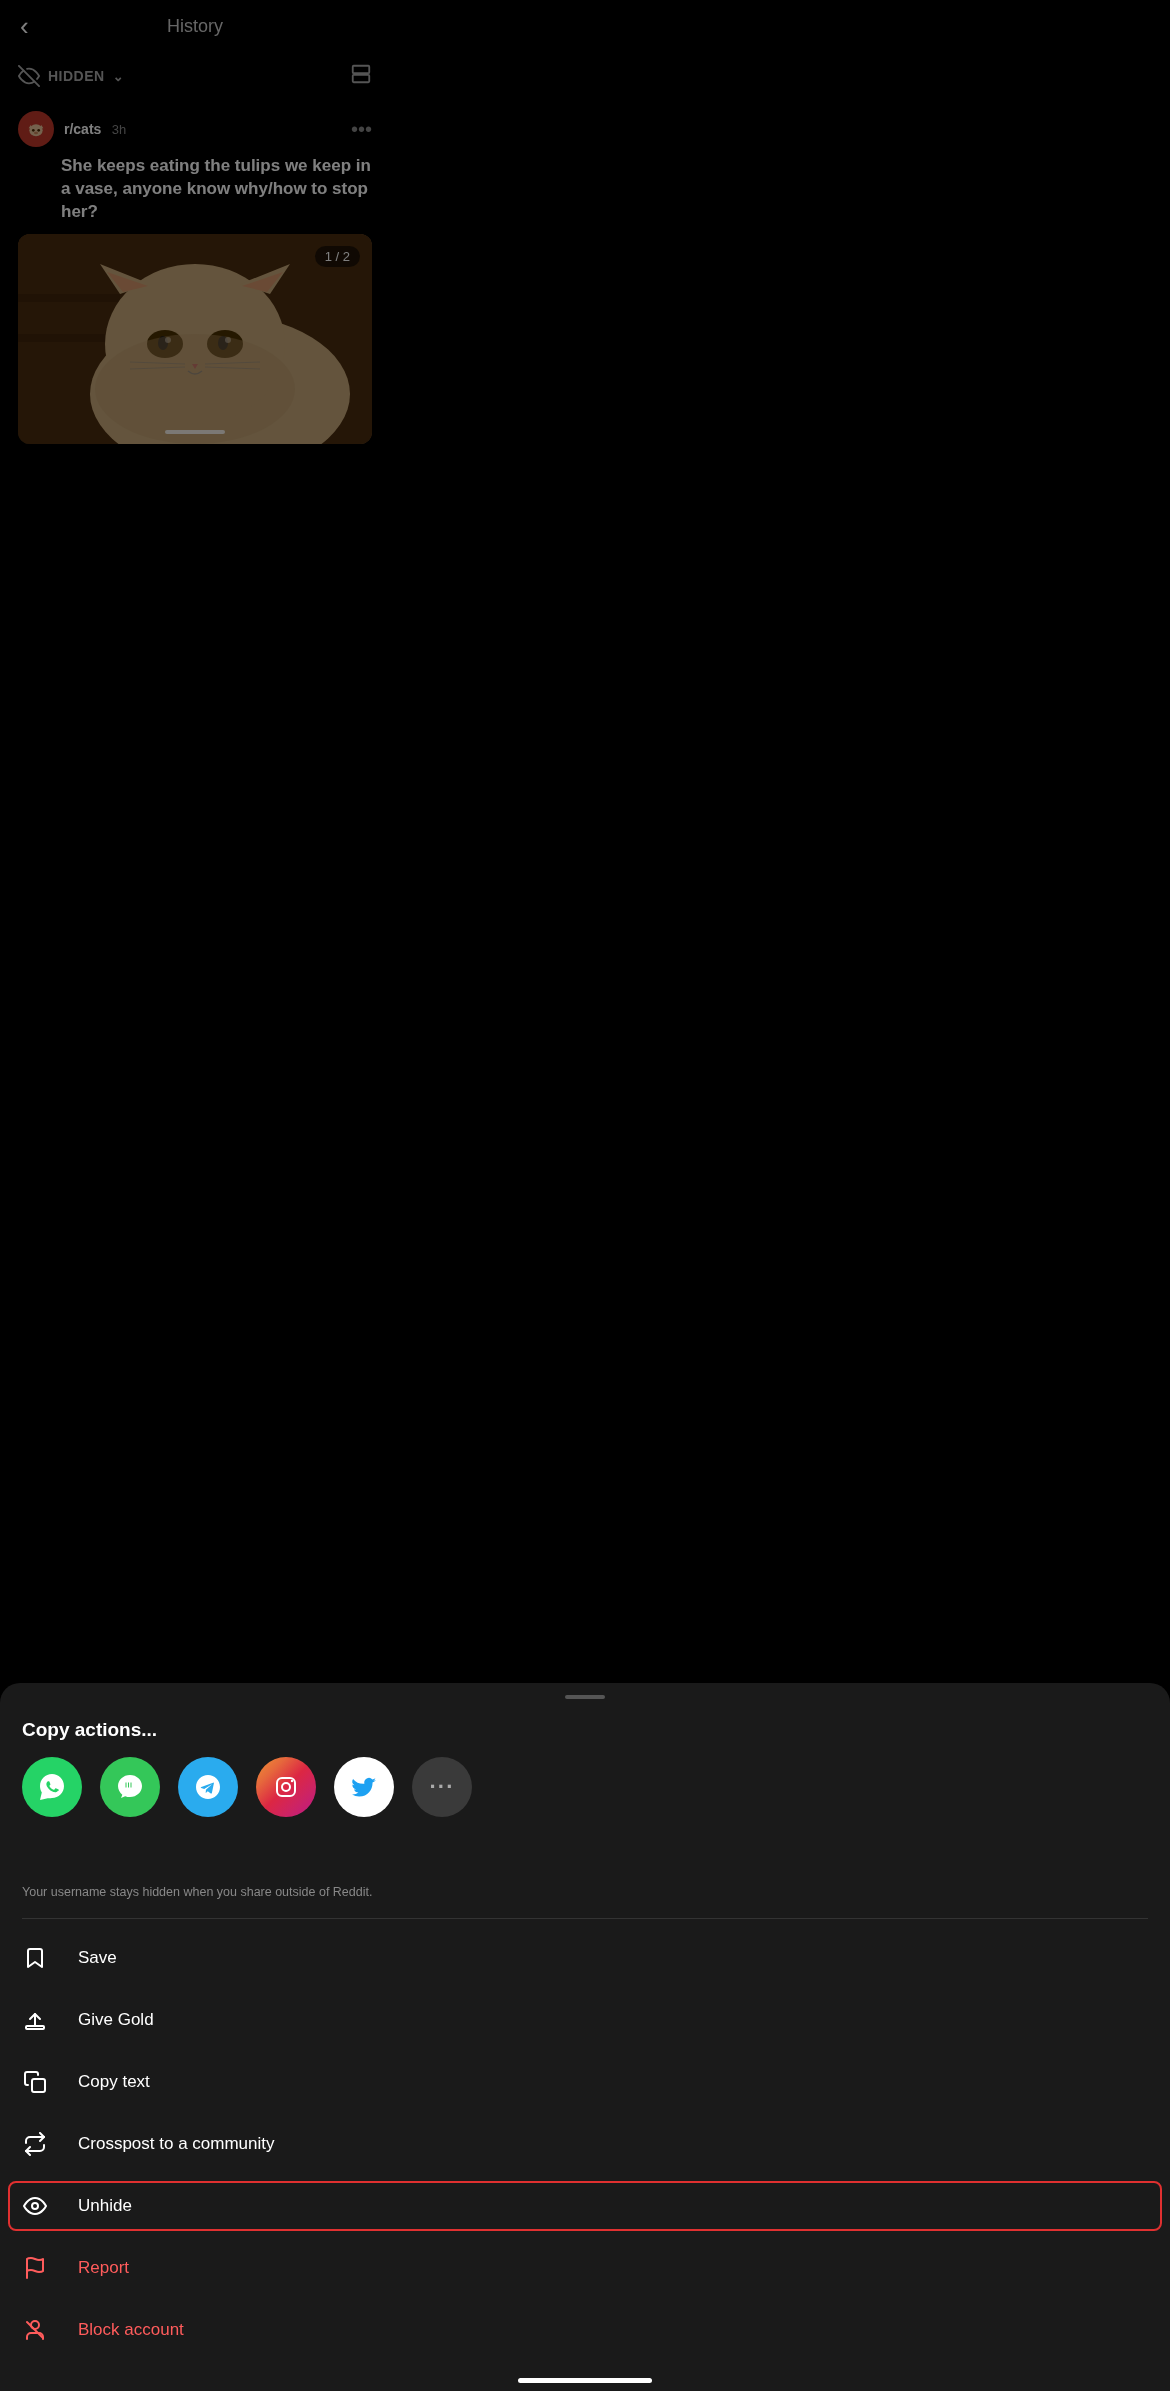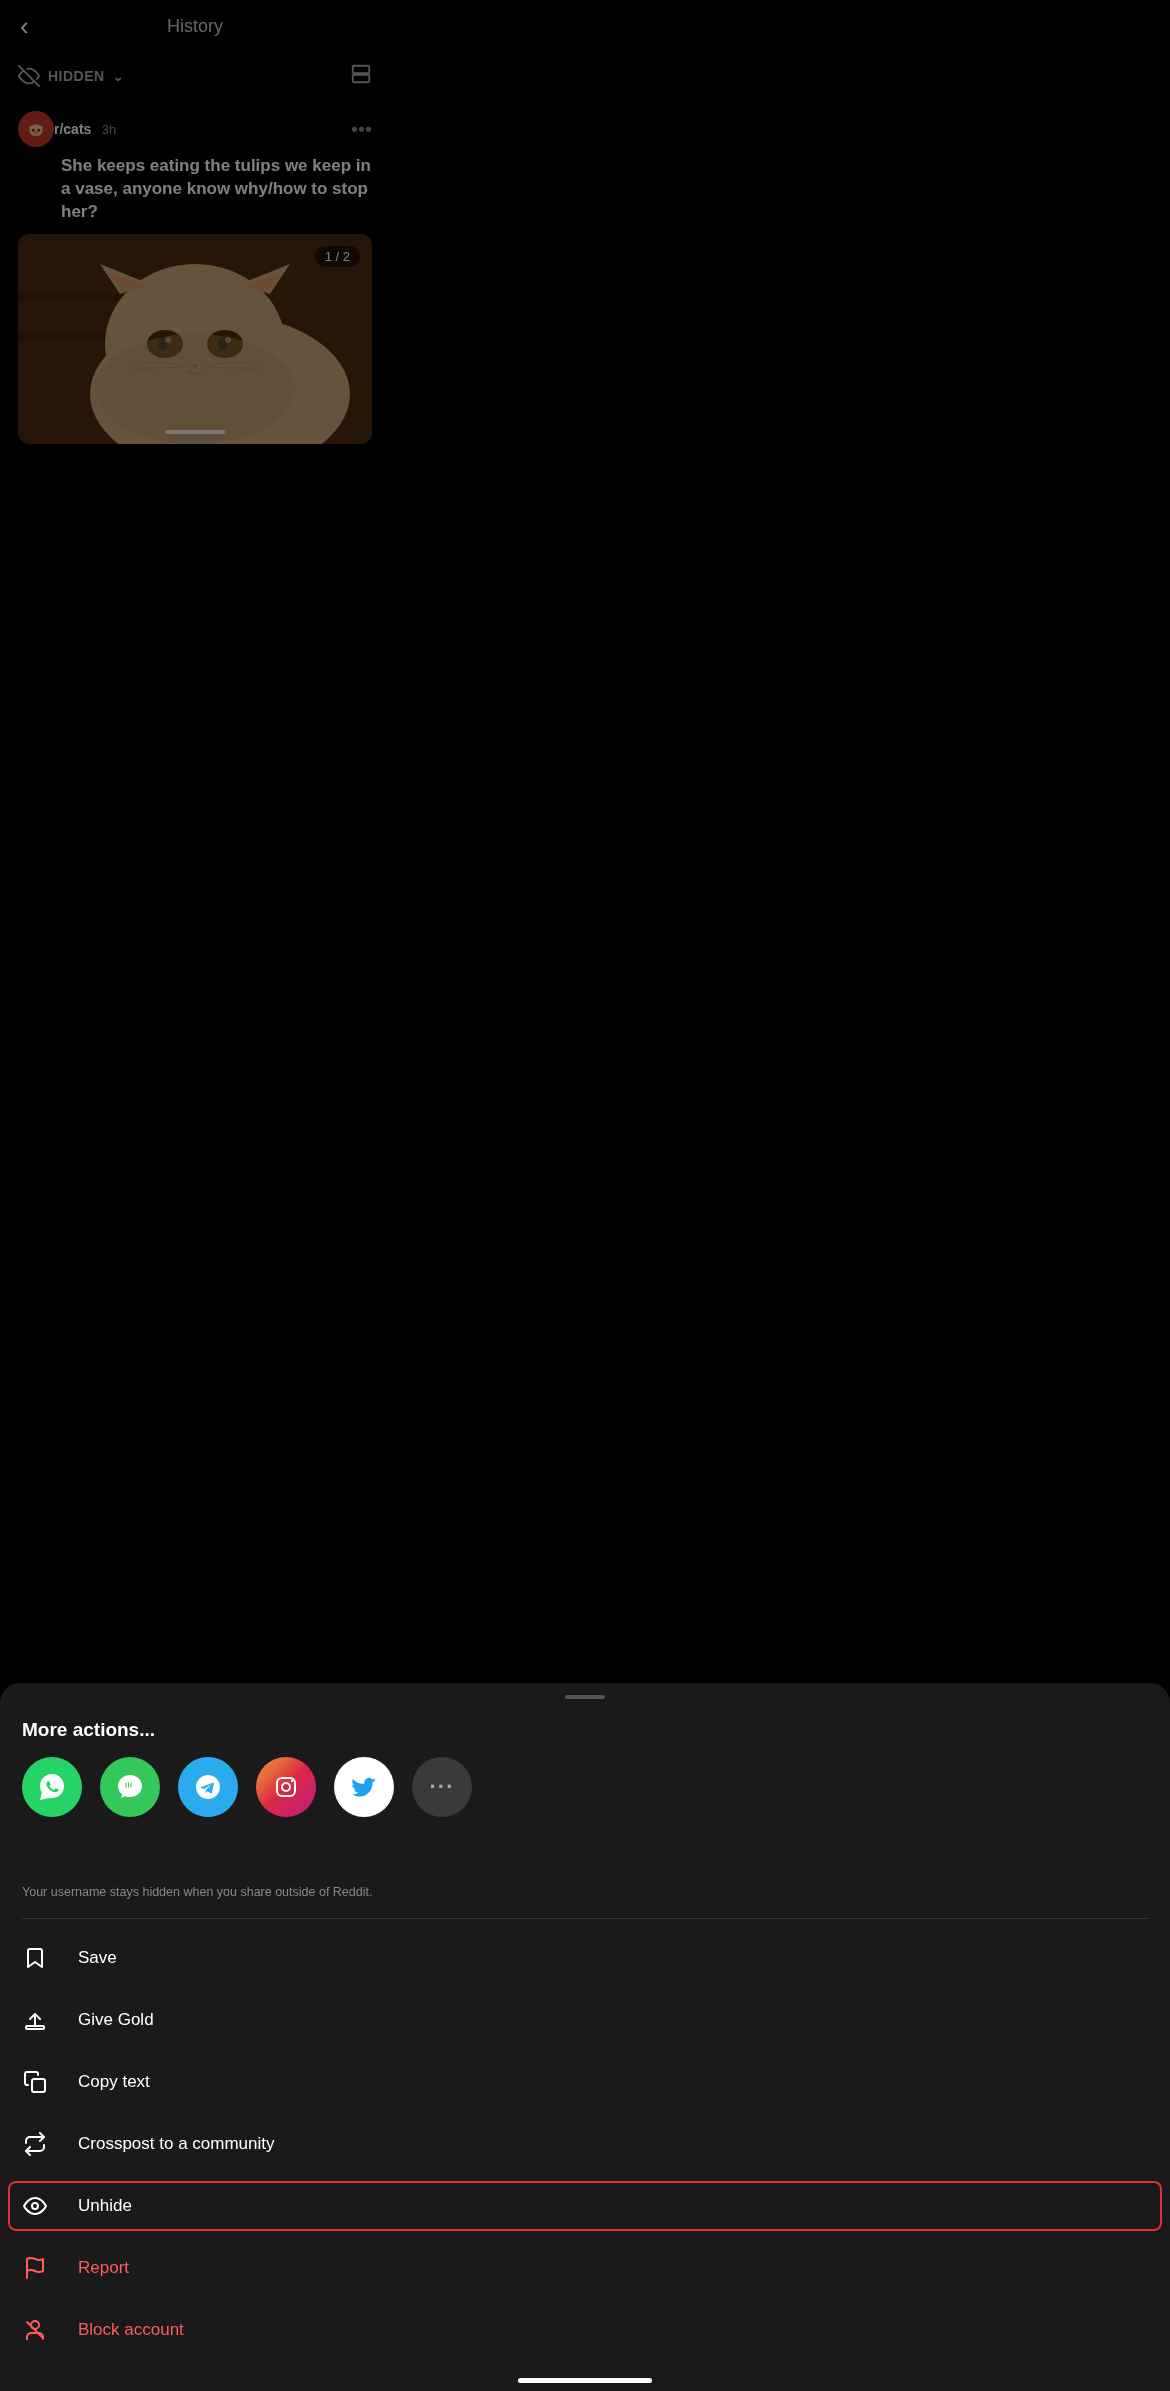--- a/index.html
+++ b/index.html
@@ -72,20 +72,21 @@
     .post-header {
       display: flex;
       align-items: center;
       justify-content: space-between;
       margin-bottom: 8px;
     }
 
     .post-meta {
       display: flex;
       align-items: center;
+      gap: 10px;
     }
 
     .subreddit-avatar {
       width: 36px;
       height: 36px;
       border-radius: 50%;
       background: #c0392b;
       display: flex;
       align-items: center;
       justify-content: center;
@@ -393,21 +394,21 @@
     </div>
     <span class="image-counter">1 / 2</span>
     <div class="image-indicator"></div>
   </div>
 </div>
 
 <div class="sheet-overlay"></div>
 
 <div class="bottom-sheet">
   <div class="sheet-handle"></div>
-  <div class="sheet-title">More actions...</div>
+  <div class="sheet-title">Copy actions...</div>
 
   <div class="share-icons-row">
 
     <div class="share-icon-item">
       <div class="share-icon-circle icon-whatsapp">
         <svg width="32" height="32" viewBox="0 0 32 32" fill="white">
           <path d="M16 3C9.373 3 4 8.373 4 15c0 2.385.658 4.613 1.8 6.52L4 29l7.7-1.78A11.94 11.94 0 0016 27c6.627 0 12-5.373 12-12S22.627 3 16 3zm5.9 16.8c-.25.7-1.45 1.34-2 1.37-.52.03-1.02.24-3.44-.72-2.9-1.14-4.74-4.07-4.89-4.26-.15-.19-1.2-1.6-1.2-3.06s.76-2.17 1.03-2.47c.27-.3.59-.37.79-.37h.57c.18 0 .43-.07.67.51.25.6.84 2.05.92 2.2.08.15.13.33.03.53-.1.2-.15.33-.3.51l-.45.52c-.15.17-.3.35-.13.68.17.33.76 1.25 1.63 2.02 1.12 1 2.06 1.3 2.39 1.45.33.15.52.13.71-.08.19-.21.8-.93 1.01-1.25.21-.32.42-.27.71-.16.29.11 1.83.86 2.14 1.02.31.16.52.24.6.37.08.13.08.74-.17 1.44z"></path>
         </svg>
       </div>
     </div>

